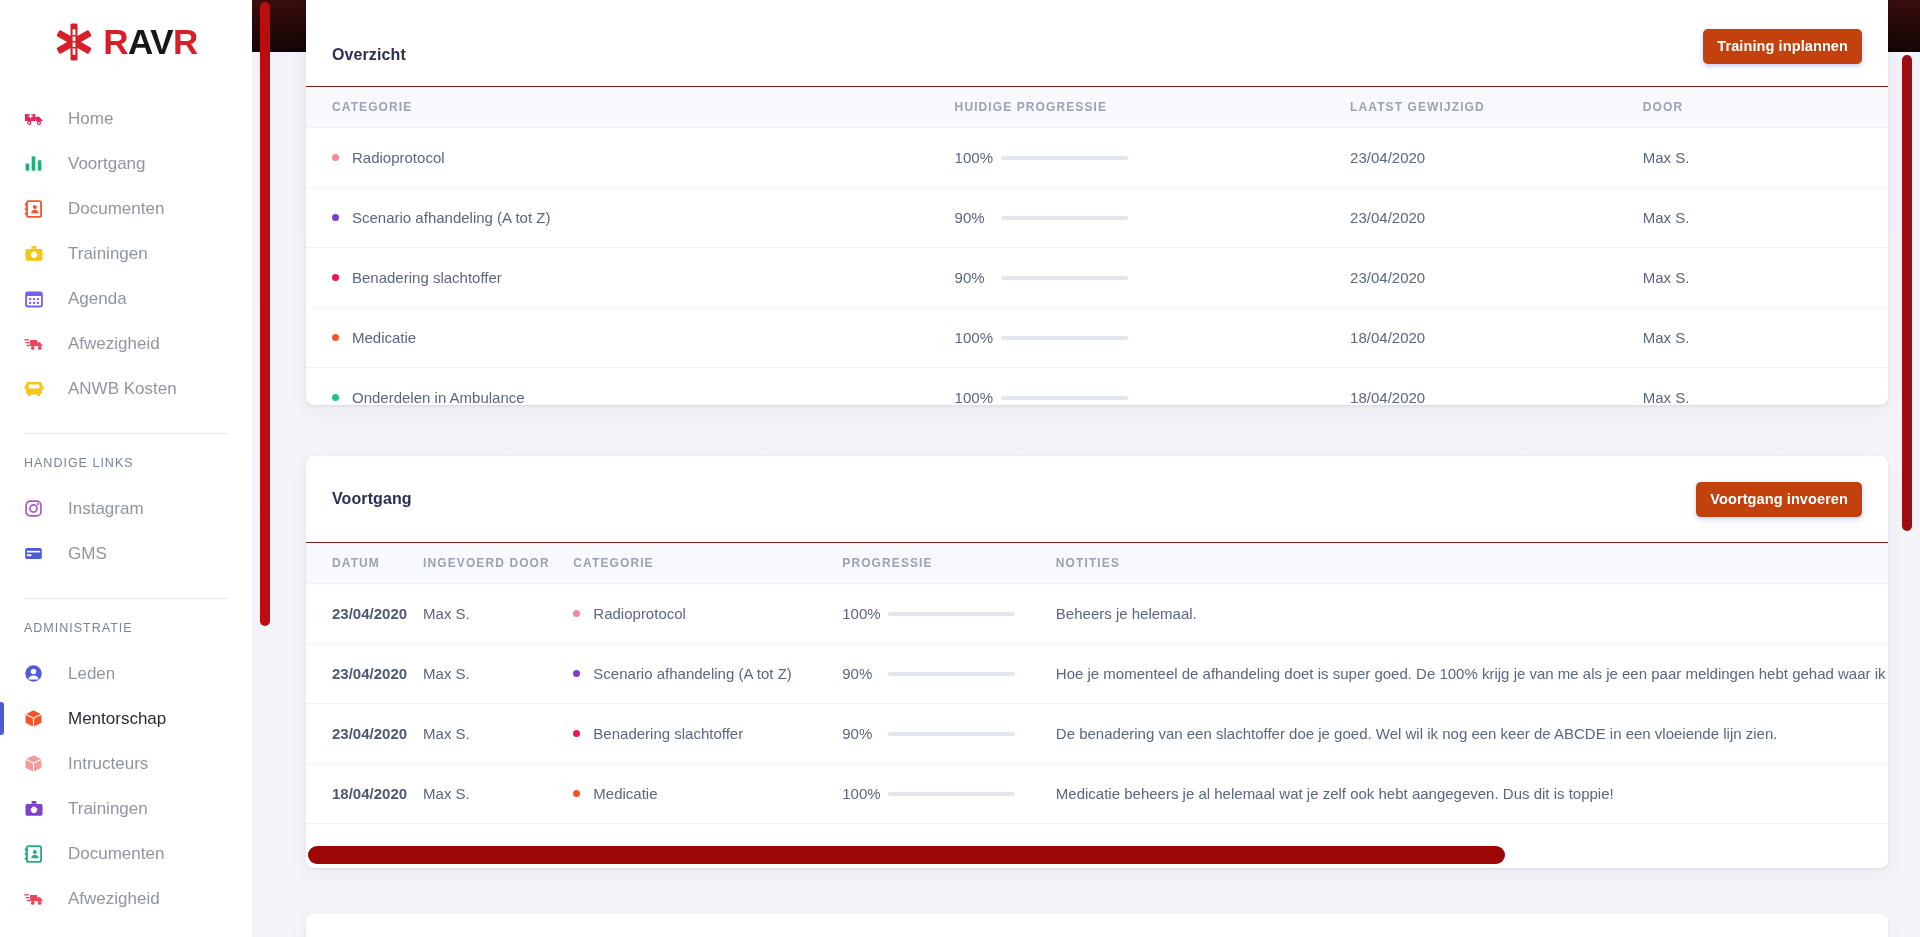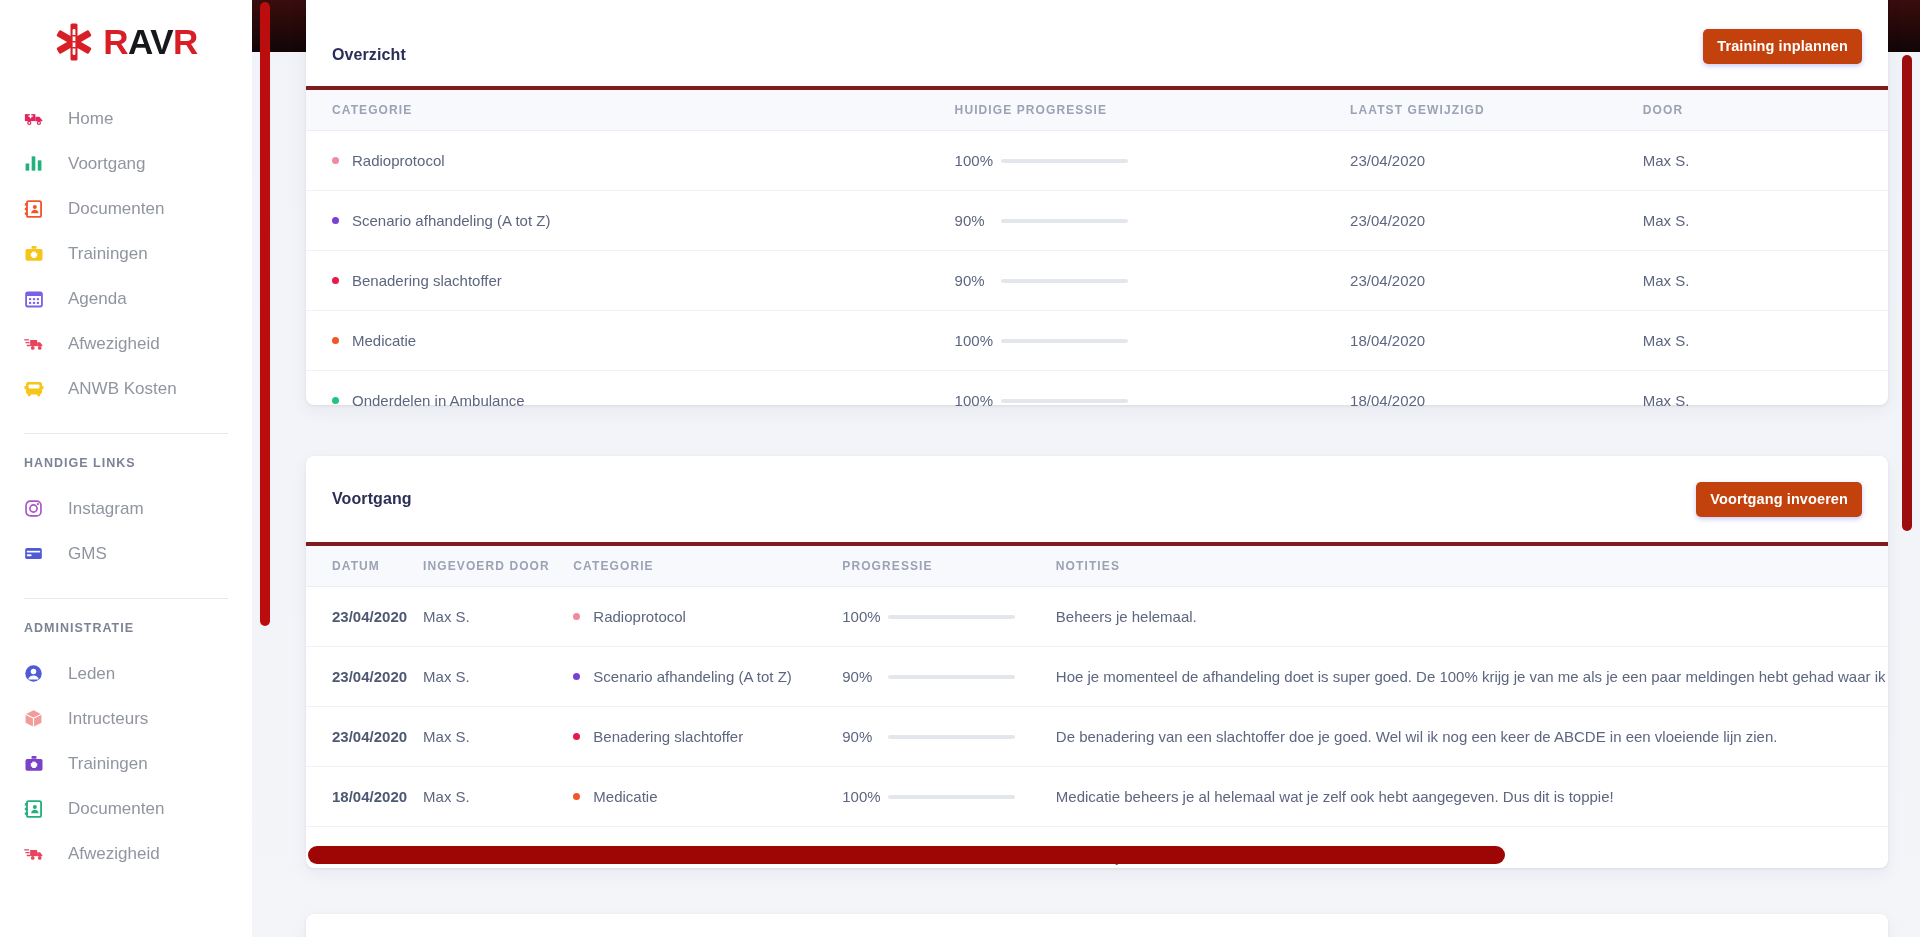--- a/index.html
+++ b/index.html
@@ -45,21 +45,21 @@
   .nav-item.active { color: #282b33; }
   .nav-item.active::before {
     content: ""; position: absolute; left: 0; top: 6px;
     width: 4px; height: 33px; background: #4f5bd5; border-radius: 0 3px 3px 0;
   }
   .nav-divider {
     height: 1px; background: #e6e8ee;
     margin: 22px 24px 22px 24px;
   }
   .nav-section {
-    font-size: 12.5px; font-weight: 700; letter-spacing: 1px;
+    font-size: 12.5px; font-weight: 400; letter-spacing: 1px;
     color: #7b8395; padding-left: 24px; margin-bottom: 16px;
     text-transform: uppercase;
   }
 
   
   .main {
     flex: 1; height: 937px; position: relative;
     background: linear-gradient(180deg,#f2f3f8 0%, #f4f5f9 100%);
     overflow: hidden;
   }
@@ -108,21 +108,21 @@
     font-family: "Liberation Sans", sans-serif;
     cursor: pointer; letter-spacing: .1px;
     box-shadow: 0 2px 5px rgba(90,104,232,.35);
   }
 
   table { width: 100%; border-collapse: collapse; table-layout: fixed; }
   thead tr { background: #f7f9fc; }
   th {
     text-align: left; font-size: 12px; letter-spacing: 1.1px;
     color: #9aa2b4; font-weight: 600; text-transform: uppercase;
-    padding: 13px 0 13px 0; border-top: 4px solid #7f1d1d;
+    padding: 13px 0 13px 0; border-top: 1px solid #7f1d1d;
     border-bottom: 1px solid #eceff4; white-space: nowrap;
   }
   th:first-child { padding-left: 26px; }
   td {
     font-size: 15px; color: #5d6680;
     padding: 21px 0 21px 0; border-bottom: 1px solid #f0f2f6;
     vertical-align: middle; white-space: nowrap; overflow: hidden;
   }
   td:first-child { padding-left: 26px; }
   tbody tr:last-child td { border-bottom: none; }
@@ -295,20 +295,30 @@
     <nav id="nav-admin">
         <div class="nav-item">
           <span class="nav-ico">
             <svg width="19" height="19" viewBox="0 0 24 24">
               <circle cx="12" cy="12" r="10.4" fill="#4f5bd5"></circle>
               <circle cx="12" cy="9.4" r="3.5" fill="#fff"></circle>
               <path d="M5.2 19.6c.9-3.5 3.6-5.2 6.8-5.2s5.9 1.7 6.8 5.2z" fill="#fff"></path>
             </svg>
           </span>
           <span>Leden</span>
+        </div>
+        <div class="nav-item active">
+          <span class="nav-ico">
+            <svg width="19" height="19" viewBox="0 0 24 24">
+              <path d="M12 1.6 22 6.6v10.8L12 22.4 2 17.4V6.6z" fill="#f2552c"></path>
+              <path d="M2 6.6 12 11.6l10-5" fill="none" stroke="#fff" stroke-width="1.5"></path>
+              <path d="M12 11.6v10.8" fill="none" stroke="#fff" stroke-width="1.5"></path>
+            </svg>
+          </span>
+          <span style="font-weight: 400;">Mentorschap</span>
         </div>
         <div class="nav-item">
           <span class="nav-ico">
             <svg width="19" height="19" viewBox="0 0 24 24">
               <path d="M12 1.6 22 6.6v10.8L12 22.4 2 17.4V6.6z" fill="#f19b9b"></path>
               <path d="M2 6.6 12 11.6l10-5" fill="none" stroke="#fff" stroke-width="1.5"></path>
               <path d="M12 11.6v10.8" fill="none" stroke="#fff" stroke-width="1.5"></path>
             </svg>
           </span>
           <span>Intructeurs</span>

